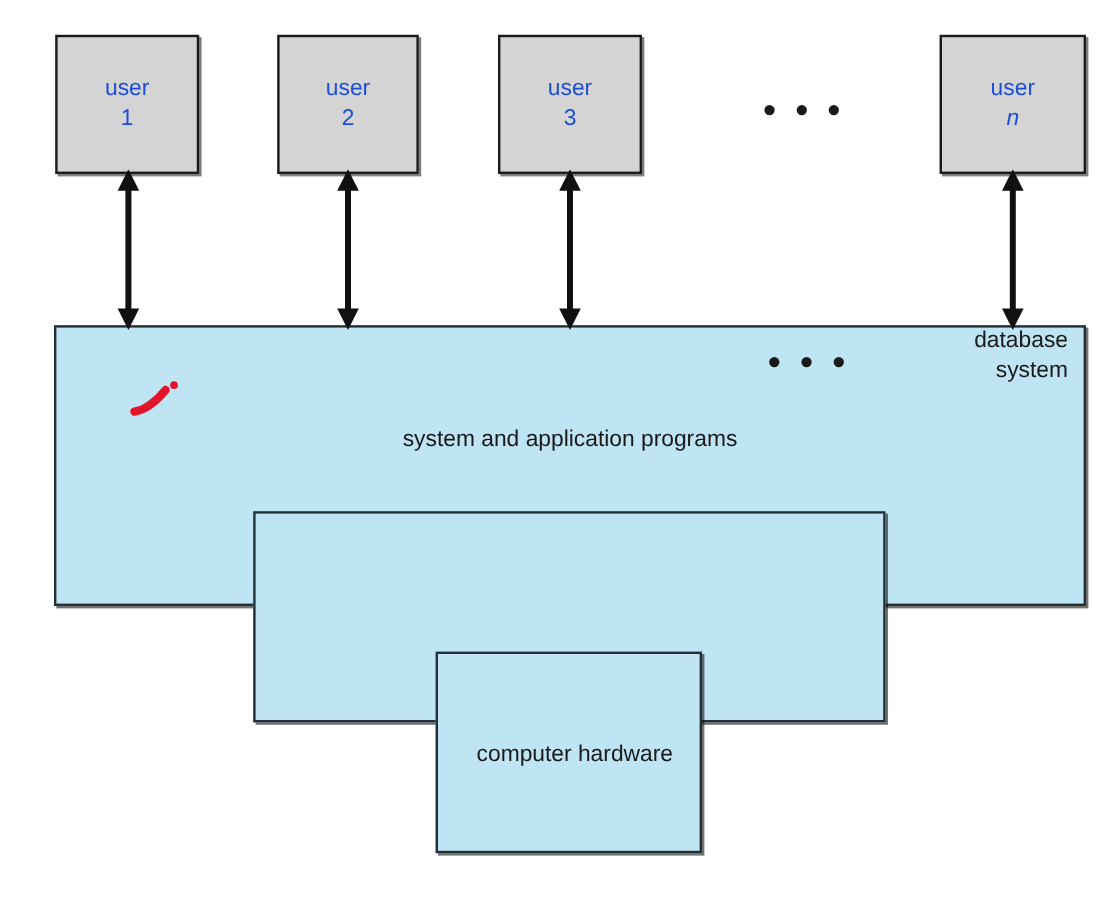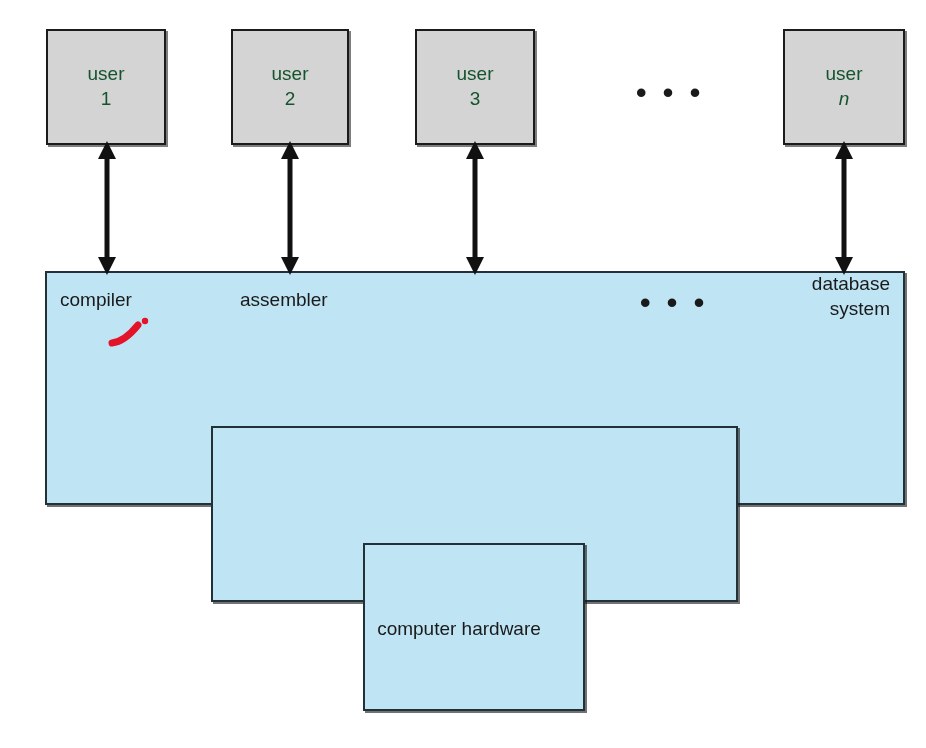--- a/index.html
+++ b/index.html
@@ -22,21 +22,21 @@
   .user-box {
     position: absolute;
     box-sizing: border-box;
     background: #d4d4d4;
     border: 2px solid #1b1b1b;
     box-shadow: 2px 2px 0 0 rgba(20,20,20,0.55);
     display: flex;
     flex-direction: column;
     align-items: center;
     justify-content: center;
-    color: #14532d;
+    color: #1d4ed8;
     font-size: 19px;
     line-height: 1.30;
   }
   .user-box .ln1 { display:block; }
   .user-box .ln2 { display:block; }
   .user-box .ln2.italic { font-style: italic; }
 
   
   .blue-box {
     position: absolute;
@@ -129,32 +129,31 @@
     <polygon points="15,0 6,18 24,18" fill="#111111"></polygon>
     <polygon points="15,134 6,116 24,116" fill="#111111"></polygon>
   </svg>
 
   <div class="blue-box" id="programs-box" style="left:45px; top:271px; width:860px; height:234px;"></div>
 
   <div class="blue-box" id="os-box" style="left:211px; top:426px; width:527px; height:176px;"></div>
 
   <div class="blue-box" id="hardware-box" style="left:363px; top:543px; width:222px; height:168px;"></div>
 
-  <div class="lbl left" id="lbl-compiler" style="left:60px; top:288px; width:150px;">compiler</div>
 
-  <div class="lbl left" id="lbl-assembler" style="left:240px; top:288px; width:160px;">assembler</div>
 
 
   <div class="ellipsis" id="programs-ellipsis" style="left:640px; top:288px;">• • •</div>
 
   <div class="lbl right" id="lbl-database-system" style="left:700px; top:272px; width:190px;">database
 system</div>
 
+  <div class="lbl center" id="lbl-system-and-application-programs" style="left:245px; top:355px; width:460px;">system and application programs</div>
 
 
-  <div class="lbl center" id="lbl-computer-hardware" style="left:364px; top:617px; width:190px;">computer hardware</div>
+  <div class="lbl center" id="lbl-computer-hardware" style="left:364px; top:617px; width:190px;padding-left:20px;">computer hardware</div>
 
   <svg id="red-mark" style="left:108px; top:316px;" width="48" height="32" viewBox="0 0 48 32">
     <path d="M4,27 C12,26 22,19 30,9" stroke="#e3132a" stroke-width="7" fill="none" stroke-linecap="round"></path>
     <circle cx="37" cy="5" r="3.2" fill="#e3132a"></circle>
   </svg>
 
 </div>
 
 </body></html>

